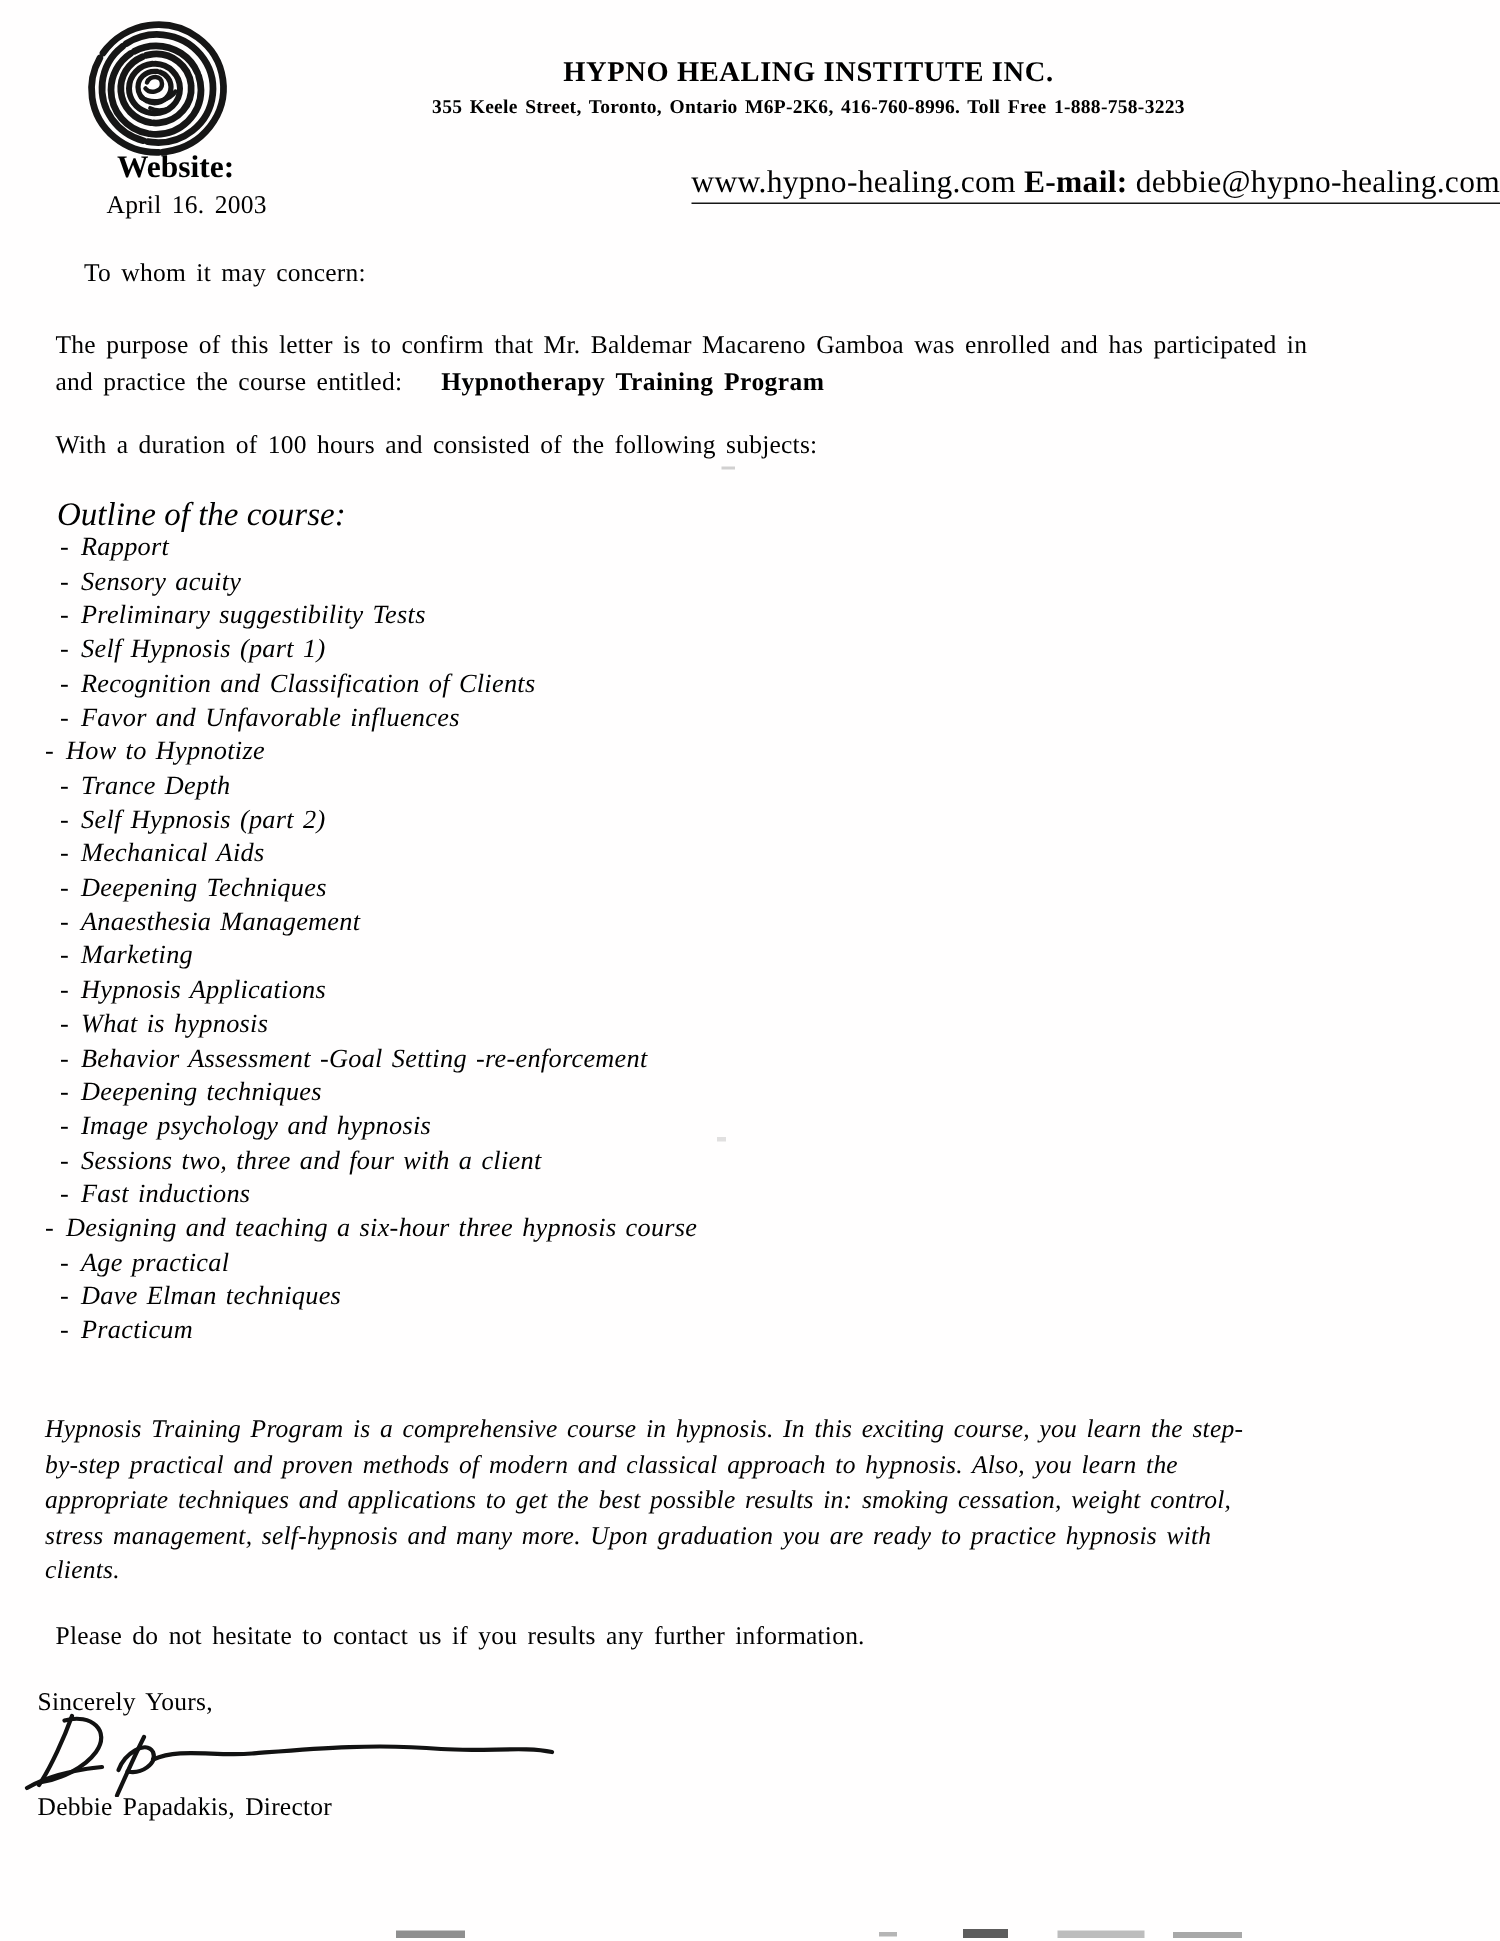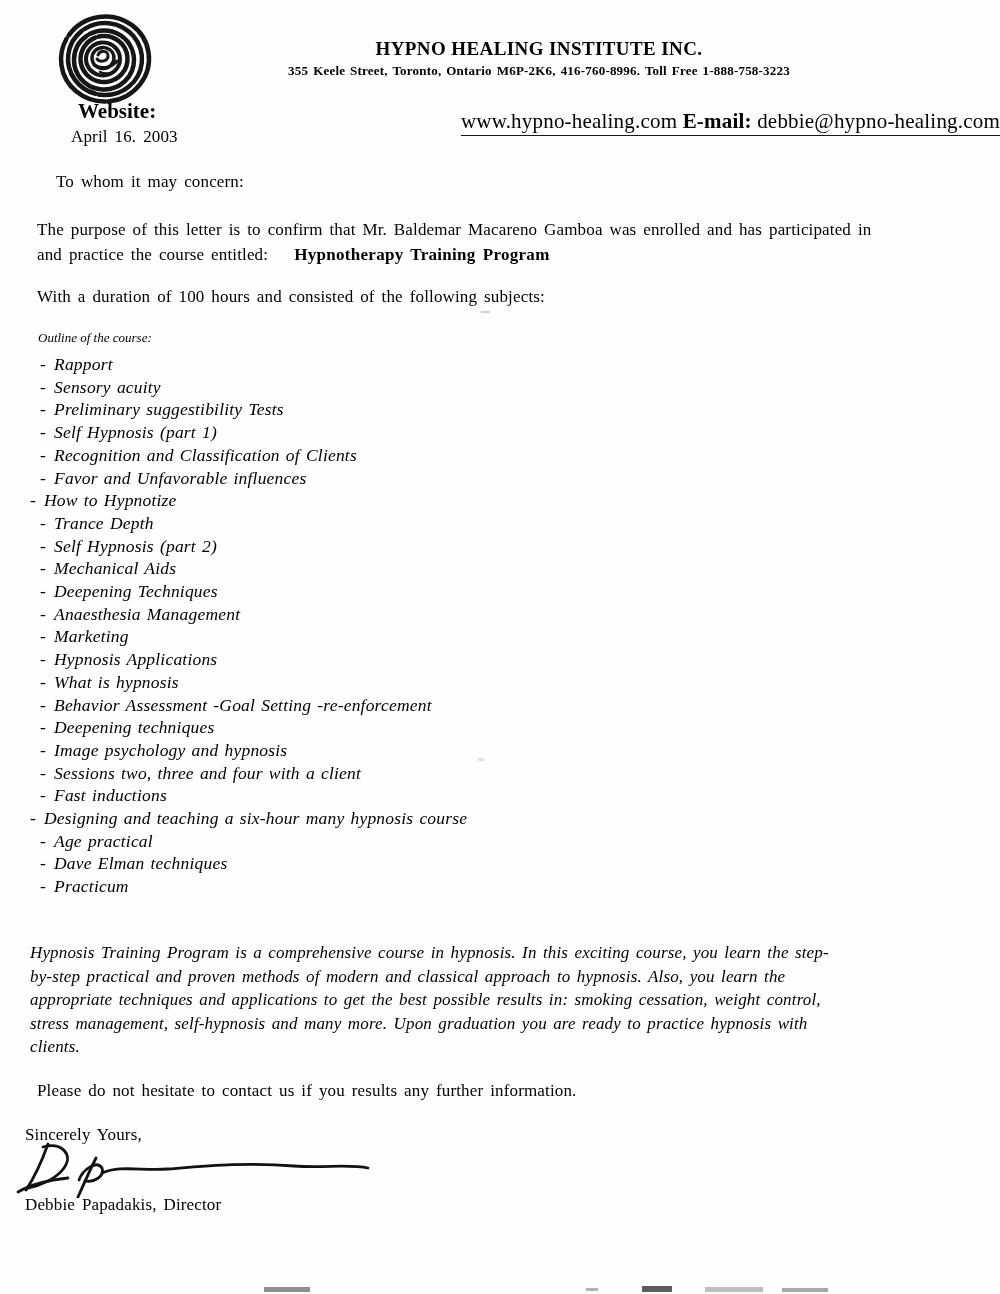--- a/index.html
+++ b/index.html
@@ -38,21 +38,21 @@
   }
   .bold{font-weight:bold;}
   
   .abs{position:absolute;}
   .body-text{font-size:17px;letter-spacing:.15px;word-spacing:2.5px;}
   .date{left:51px;top:127px;margin-left:20px;}
   .salutation{left:56px;top:172px;}
   .intro{left:37px;top:217px;line-height:25px;width:930px;}
   .course-title{font-weight:bold;margin-left:26px;letter-spacing:.3px;}
   .duration{left:37px;top:287px;}
-  .outline-heading{left:38px;top:330px;font-style:italic;font-size:13px;}
+  .outline-heading{left:38px;top:330px;font-style:italic;font-size:22px;}
   .outline-list{left:38px;top:353px;font-style:italic;font-size:17.5px;line-height:22.7px;letter-spacing:.2px;word-spacing:1.5px;}
   .outline-item{margin-left:2px;white-space:nowrap;}
   .outline-item.outdent{margin-left:-8px;}
   .outline-item .dash{display:inline-block;width:14px;}
   .description{left:30px;top:941px;width:930px;font-style:italic;font-size:17px;line-height:23.6px;letter-spacing:.15px;word-spacing:2px;}
   .closing{left:37px;top:1081px;}
   .valediction{left:25px;top:1125px;}
   .signature{left:16px;top:1138px;}
   .signer{left:25px;top:1195px;}
   
@@ -122,21 +122,21 @@
       <div class="outline-item"><span class="dash">-</span><span>Deepening Techniques</span></div>
       <div class="outline-item"><span class="dash">-</span><span>Anaesthesia Management</span></div>
       <div class="outline-item"><span class="dash">-</span><span>Marketing</span></div>
       <div class="outline-item"><span class="dash">-</span><span>Hypnosis Applications</span></div>
       <div class="outline-item"><span class="dash">-</span><span>What is hypnosis</span></div>
       <div class="outline-item"><span class="dash">-</span><span>Behavior Assessment -Goal Setting -re-enforcement</span></div>
       <div class="outline-item"><span class="dash">-</span><span>Deepening techniques</span></div>
       <div class="outline-item"><span class="dash">-</span><span>Image psychology and hypnosis</span></div>
       <div class="outline-item"><span class="dash">-</span><span>Sessions two, three and four with a client</span></div>
       <div class="outline-item"><span class="dash">-</span><span>Fast inductions</span></div>
-      <div class="outline-item outdent"><span class="dash">-</span><span>Designing and teaching a six-hour many hypnosis course</span></div>
+      <div class="outline-item outdent"><span class="dash">-</span><span>Designing and teaching a six-hour three hypnosis course</span></div>
       <div class="outline-item"><span class="dash">-</span><span>Age practical</span></div>
       <div class="outline-item"><span class="dash">-</span><span>Dave Elman techniques</span></div>
       <div class="outline-item"><span class="dash">-</span><span>Practicum</span></div>
     </div>
 
   <div class="abs description">
     <div>Hypnosis Training Program is a comprehensive course in hypnosis.  In this exciting course, you learn the step-</div>
     <div>by-step practical and proven methods of modern and classical approach to hypnosis.  Also, you learn the</div>
     <div>appropriate techniques and applications to get the best possible results in: smoking cessation, weight control,</div>
     <div>stress management, self-hypnosis and many more.  Upon graduation you are ready to practice hypnosis with</div>

